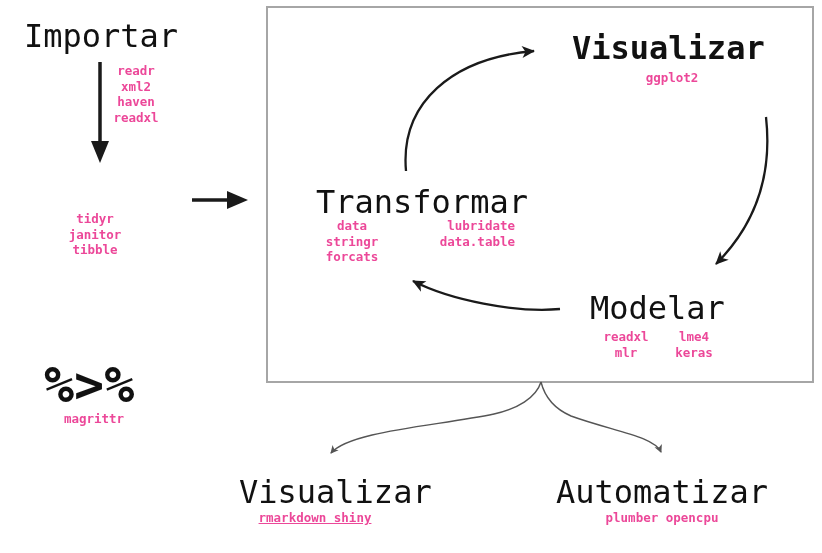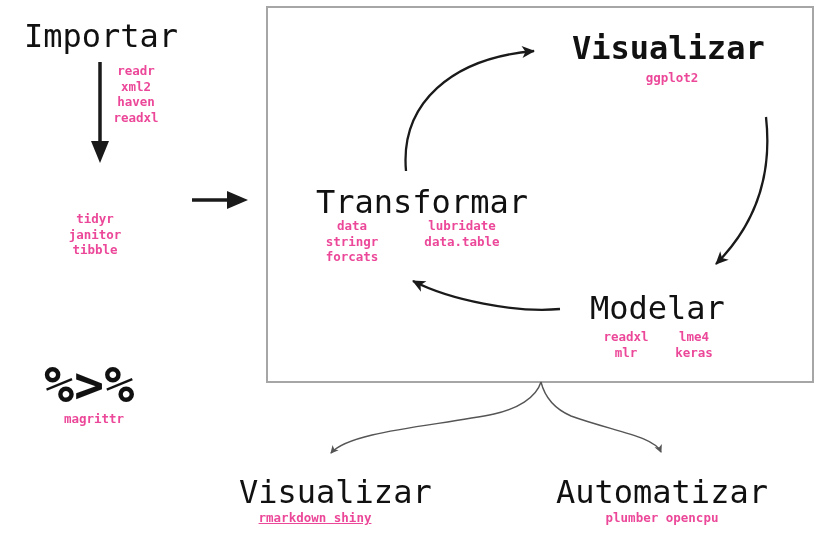--- a/index.html
+++ b/index.html
@@ -104,21 +104,21 @@
 
   <div class="pipe-label" style="left:44px;top:360px;">%&gt;%</div>
   <div class="pkg" style="left:58px;top:411px;width:72px;">magrittr</div>
 
   <div class="label-xl" style="left:288px;top:182px;margin-left:28px;">Transformar</div>
   <div class="pkg" style="left:310px;top:218px;width:84px;">
     <div>data</div>
     <div>stringr</div>
     <div>forcats</div>
   </div>
-  <div class="pkg" style="left:409px;top:218px;width:106px;">
+  <div class="pkg" style="left:409px;top:218px;width:106px;text-align:right;">
     <div>lubridate</div>
     <div>data.table</div>
   </div>
 
   <div class="label-xl" style="left:572px;top:28px;font-weight:bold;">Visualizar</div>
   <div class="pkg" style="left:632px;top:70px;width:80px;">ggplot2</div>
 
   <div class="label-xl" style="left:590px;top:288px;">Modelar</div>
   <div class="pkg" style="left:590px;top:329px;width:72px;">
     <div>readxl</div>

